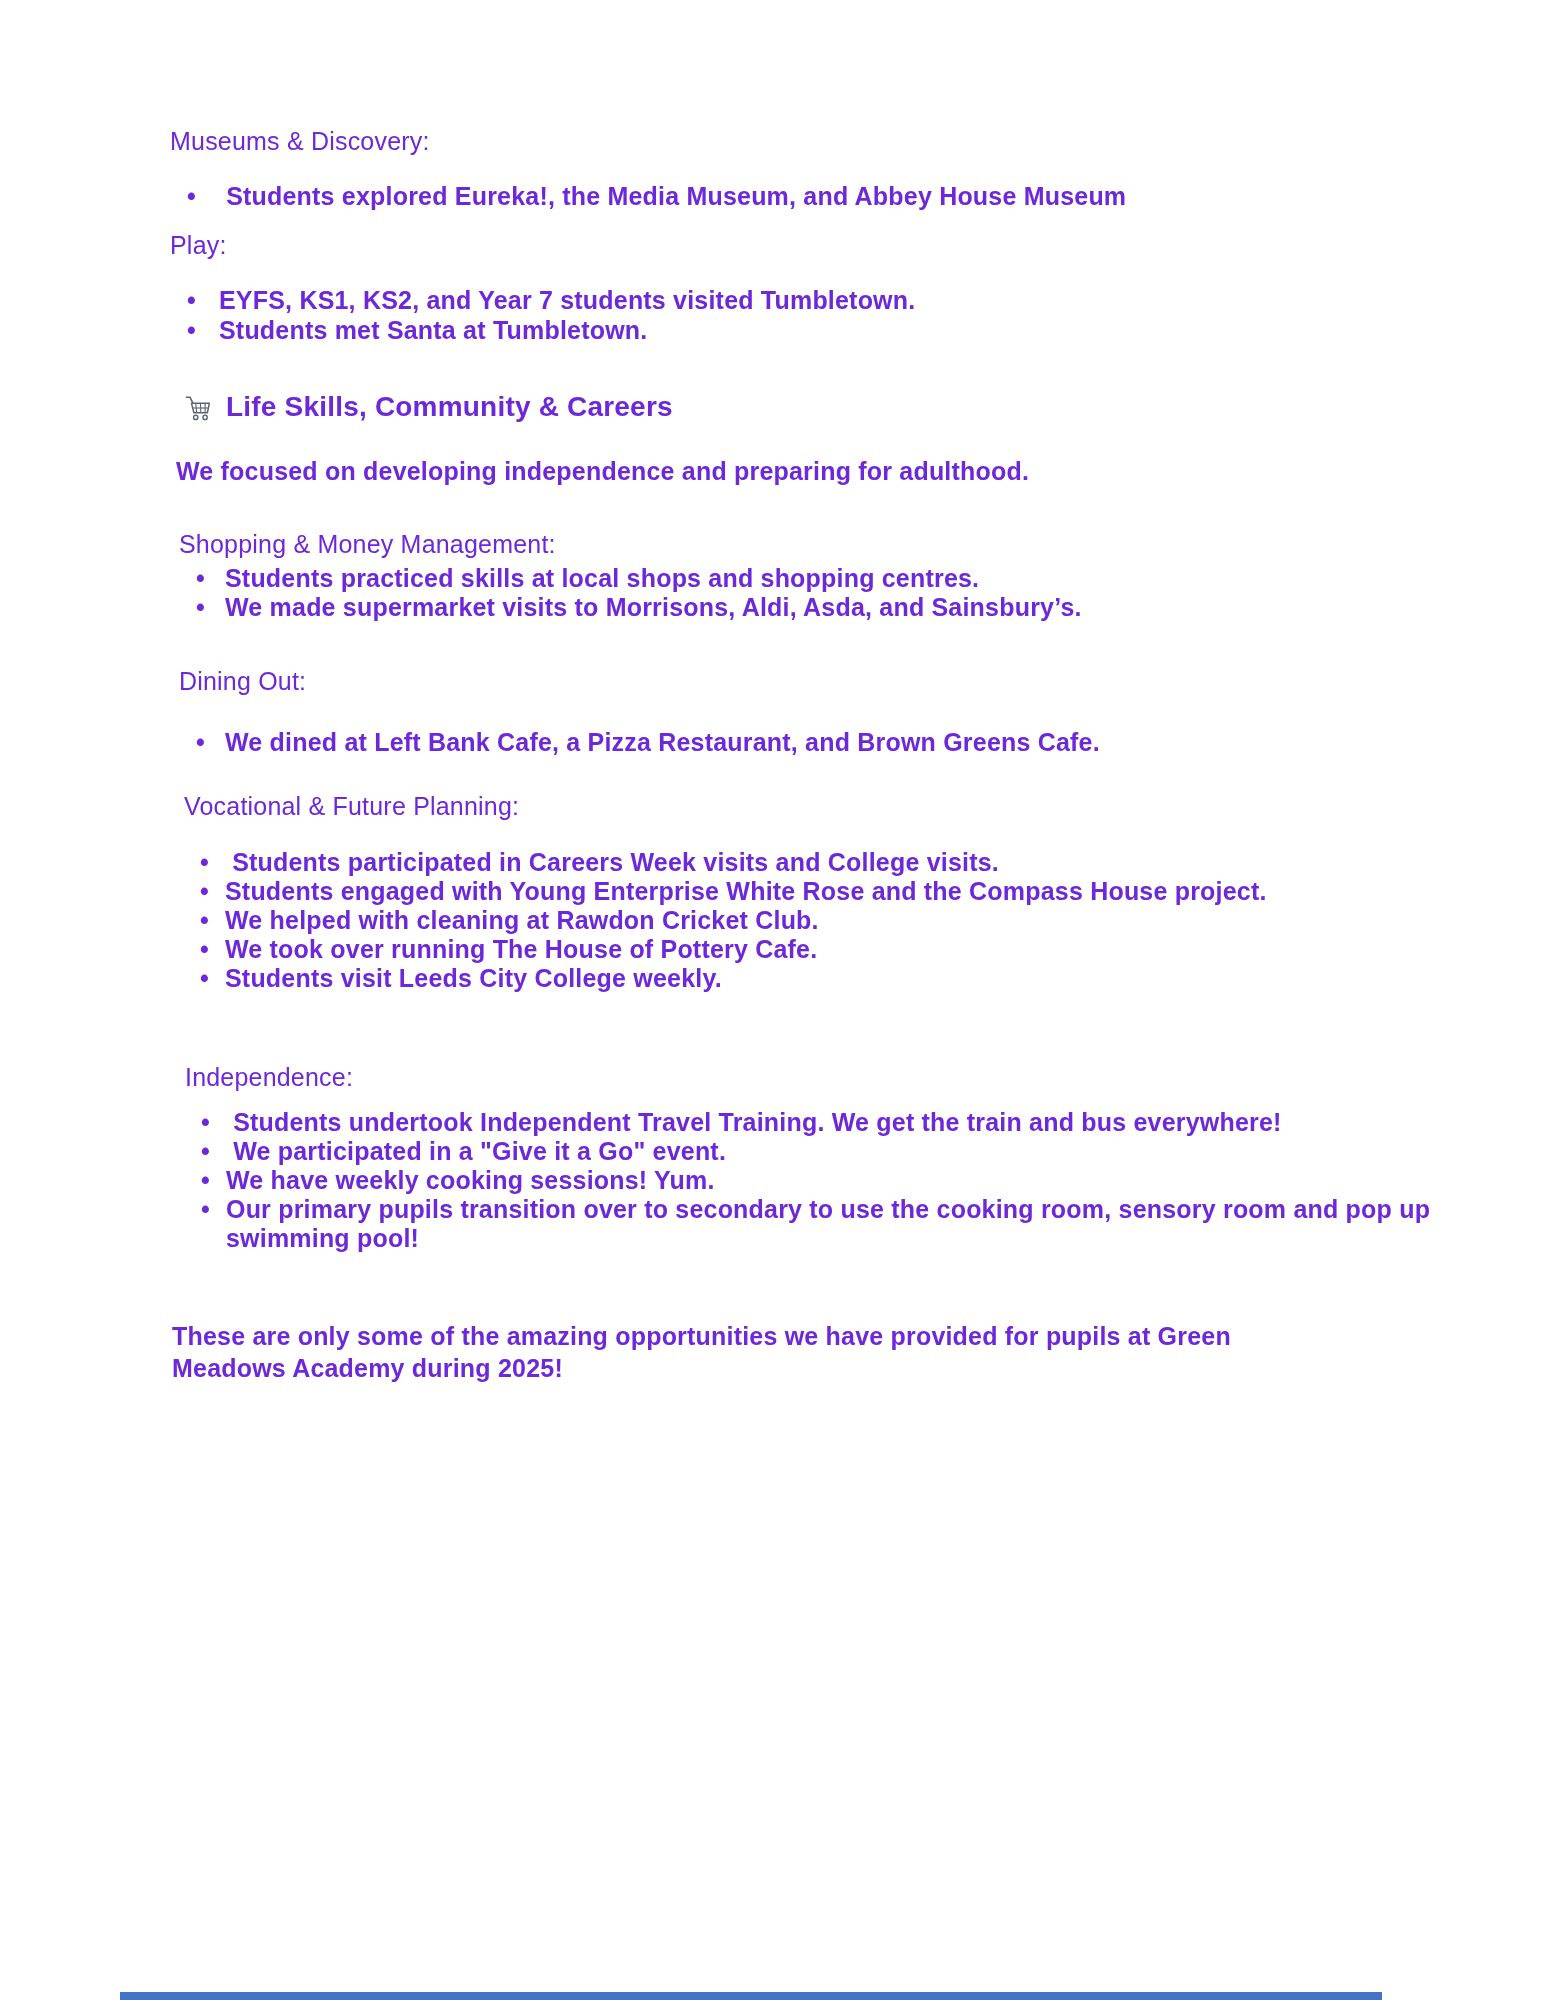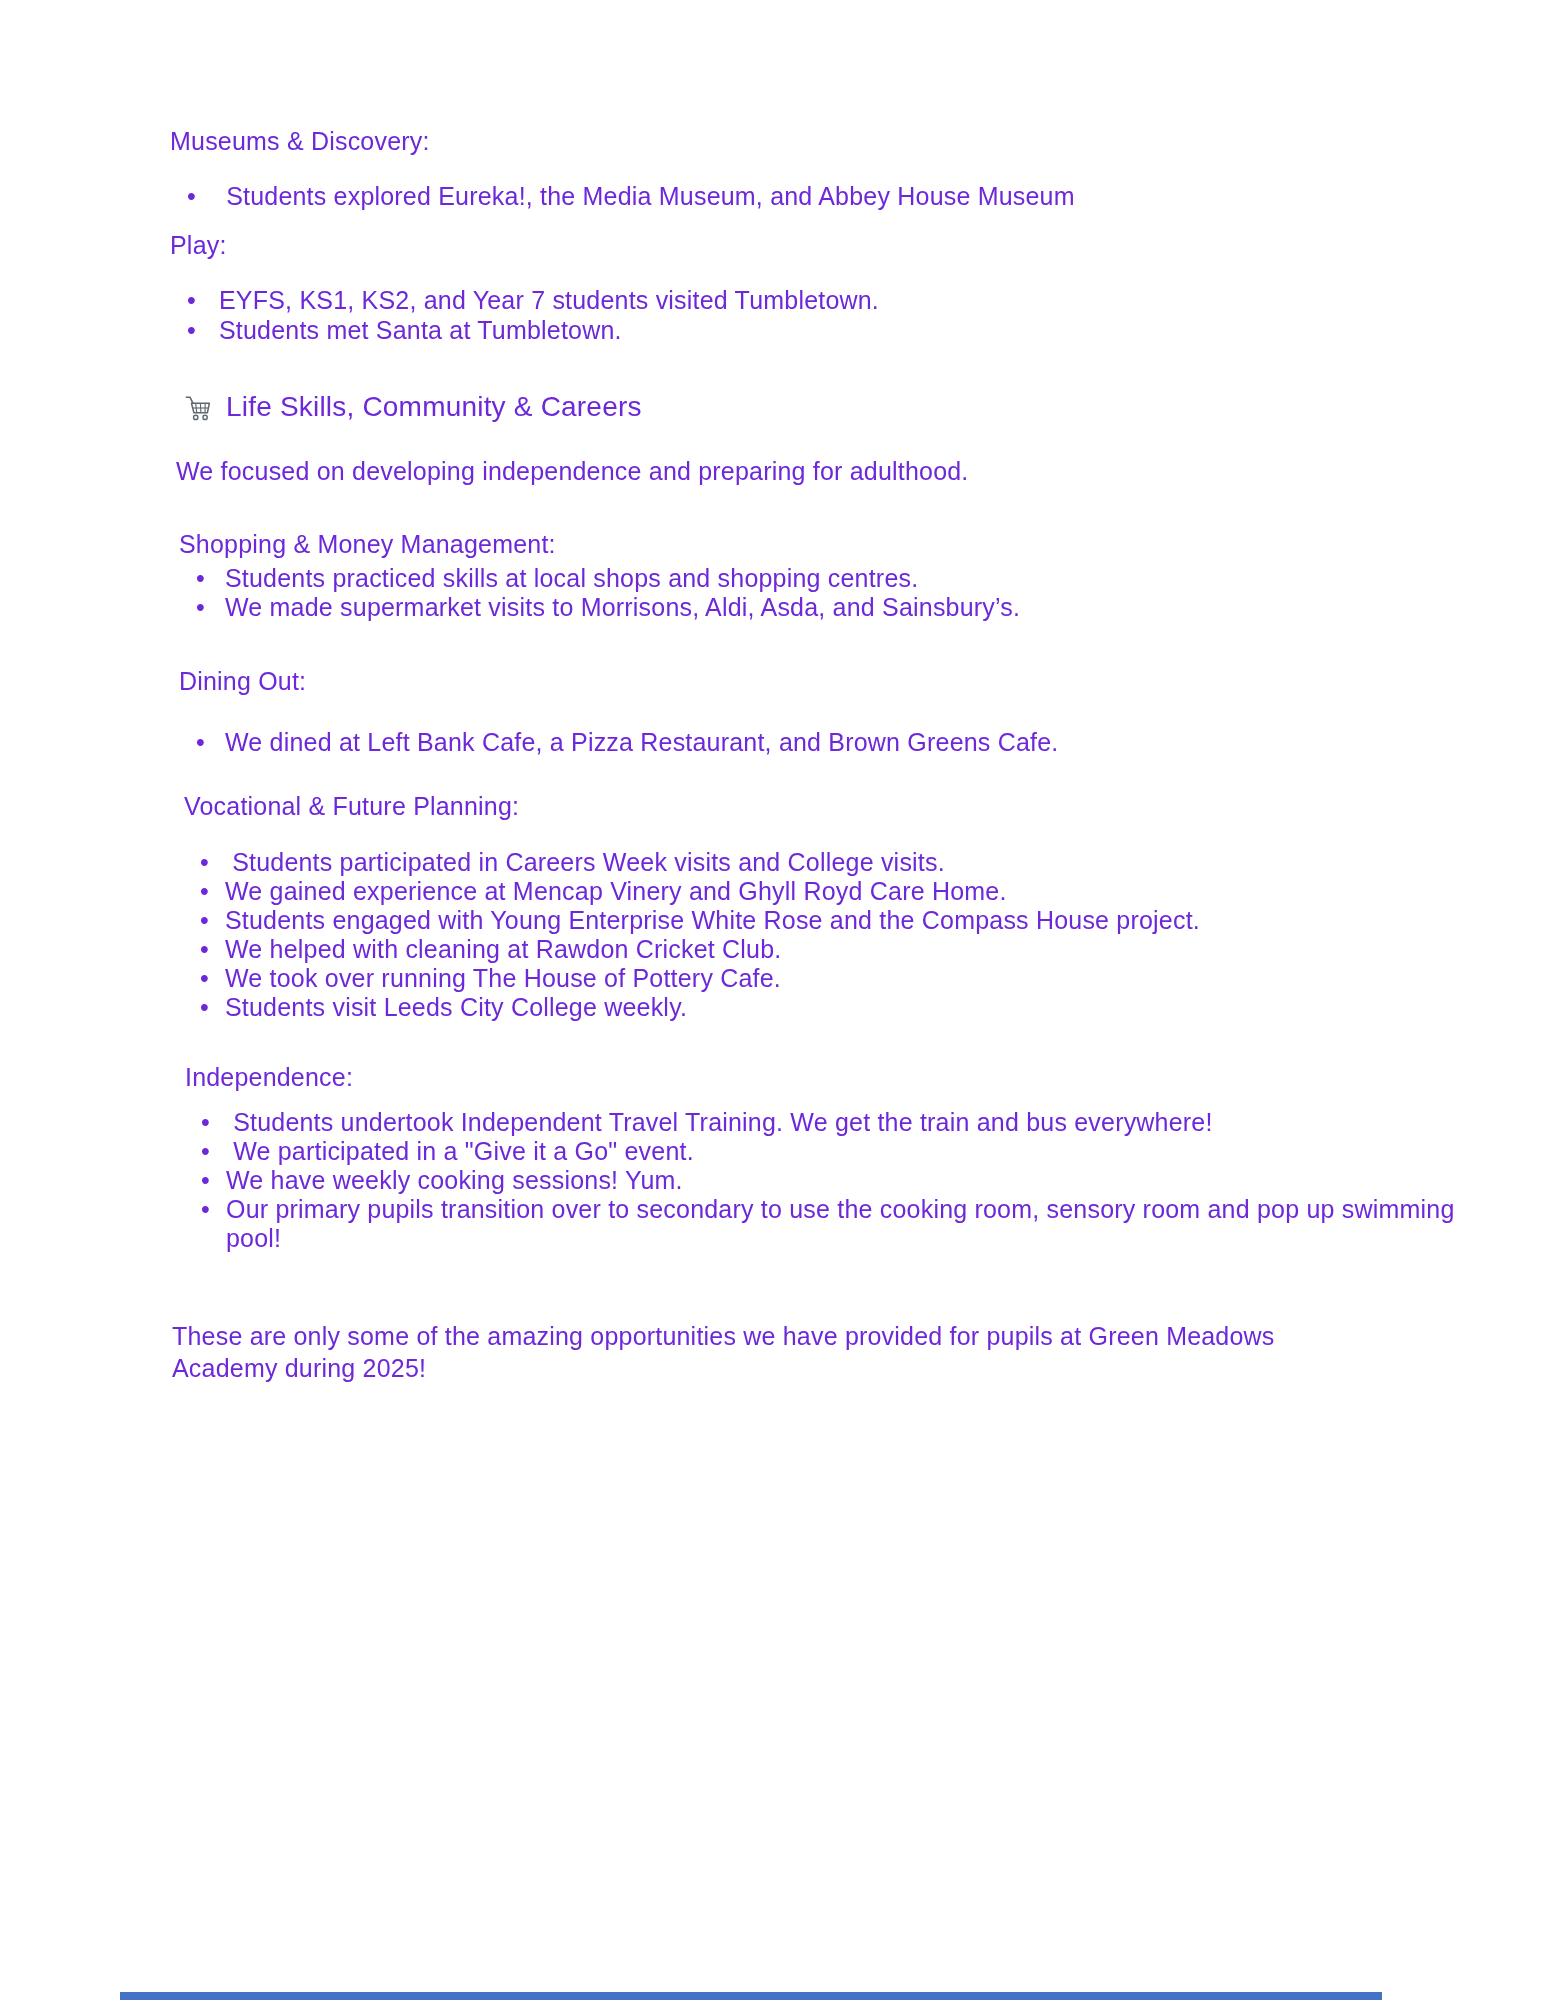--- a/index.html
+++ b/index.html
@@ -6,21 +6,21 @@
   html, body { background: #ffffff; }
   .page {
     position: relative;
     width: 1545px;
     height: 2000px;
     background: #ffffff;
     font-family: "Liberation Sans", sans-serif;
     color: #6d28d9;
     overflow: hidden;
   }
-  .abs { position: absolute; }
+  .abs { position: absolute; font-weight: bold; }
   .heading {
     font-size: 25px;
     line-height: 30px;
     font-weight: 400;
     letter-spacing: 0.2px;
     white-space: pre-wrap;
   }
   .para {
     font-size: 25px;
     line-height: 32px;
@@ -121,21 +121,20 @@
   <div class="abs heading" style="left:179px; top:666px;">Dining Out:</div>
 
   <ul class="abs doclist list-dining" style="left:179px; top:728px;">
     <li><span>We dined at Left Bank Cafe, a Pizza Restaurant, and Brown Greens Cafe.</span></li>
   </ul>
 
   <div class="abs heading" style="left:184px; top:791px;">Vocational &amp; Future Planning:</div>
 
   <ul class="abs doclist list-voc" style="left:184px; top:848px;">
     <li><span> Students participated in Careers Week visits and College visits.</span></li>
-    <li><span>We gained experience at Mencap Vinery and Ghyll Royd Care Home.</span></li>
     <li><span>Students engaged with Young Enterprise White Rose and the Compass House project.</span></li>
     <li><span>We helped with cleaning at Rawdon Cricket Club.</span></li>
     <li><span>We took over running The House of Pottery Cafe.</span></li>
     <li><span>Students visit Leeds City College weekly.</span></li>
   </ul>
 
   <div class="abs heading" style="left:185px; top:1062px;">Independence:</div>
 
   <ul class="abs doclist list-indep" style="left:185px; top:1108px;">
     <li><span> Students undertook Independent Travel Training. We get the train and bus everywhere!</span></li>

